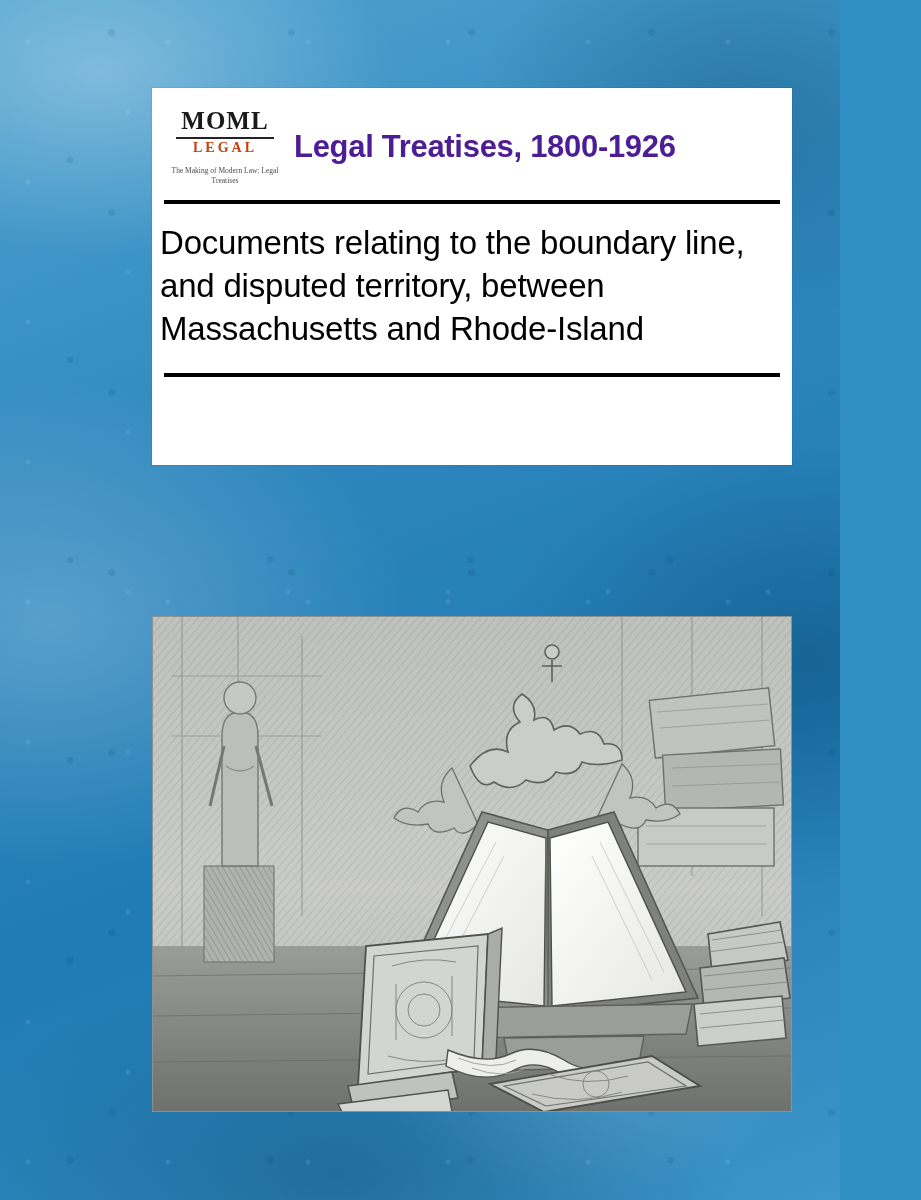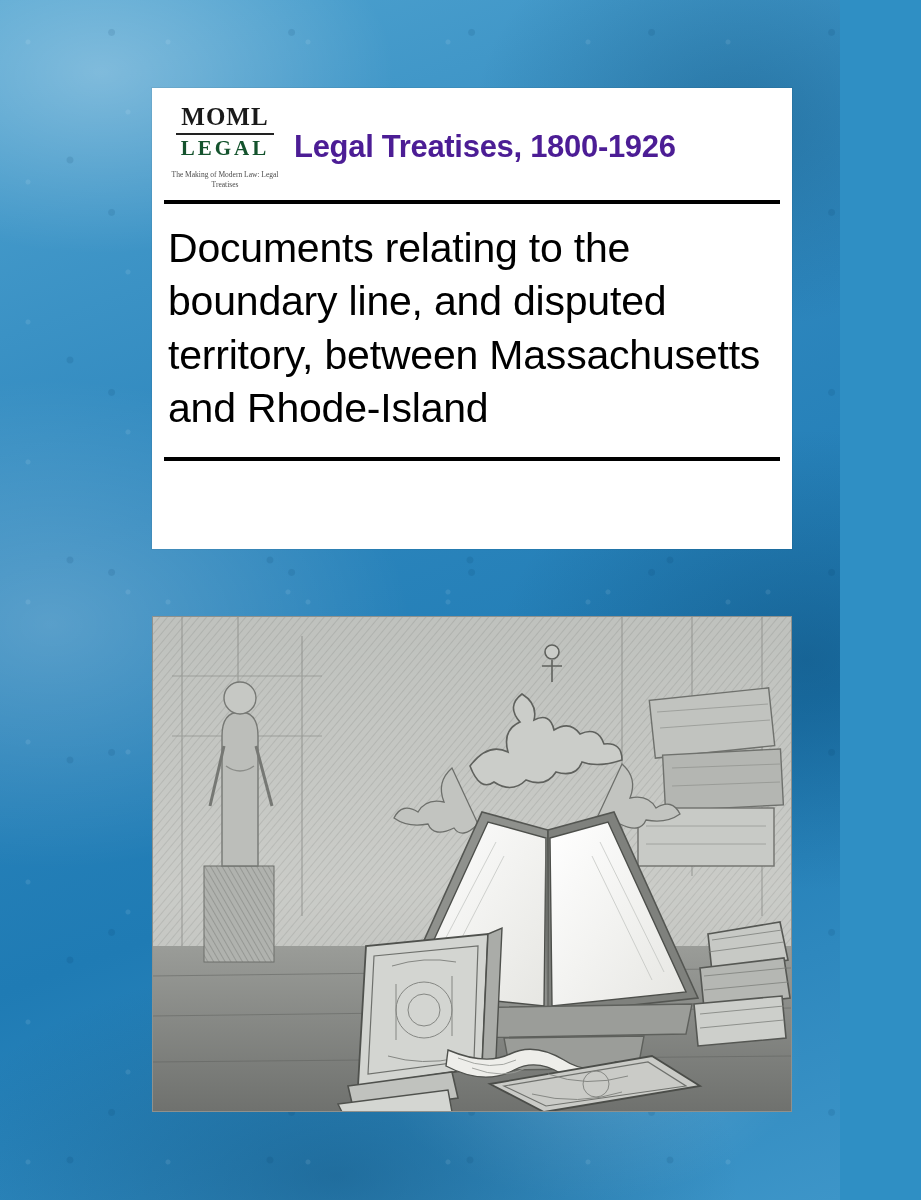--- a/index.html
+++ b/index.html
@@ -81,24 +81,24 @@
     font-weight: bold;
     letter-spacing: 1px;
   }
   .logo-rule {
     height: 2px;
     background: #222;
     margin: 3px 6px 2px 6px;
   }
   .logo-sub {
     font-family: "Liberation Serif", serif;
-    font-size: 21px;
+    font-size: 14px;
     font-weight: bold;
     letter-spacing: 3px;
-    color: #14532d;
+    color: #c2410c;
   }
   .logo-tag {
     font-family: "Liberation Serif", serif;
     font-size: 7.5px;
     color: #4a4a4a;
     margin-top: 10px;
     line-height: 1.35;
   }
 
   .series-title {
@@ -111,24 +111,24 @@
     white-space: nowrap;
   }
 
   .rule-thick {
     height: 4px;
     background: #000;
     margin: 0 12px;
   }
 
   .book-title {
-    font-size: 41px;
+    font-size: 33px;
     line-height: 1.30;
     color: #000;
-    padding: 18px 20px 22px 16px;
+    padding: 18px 20px 22px 8px;
     letter-spacing: -0.2px;
   }
 
   .panel-footer {
     min-height: 88px;
   }
 
   
   .illustration {
     position: absolute;

